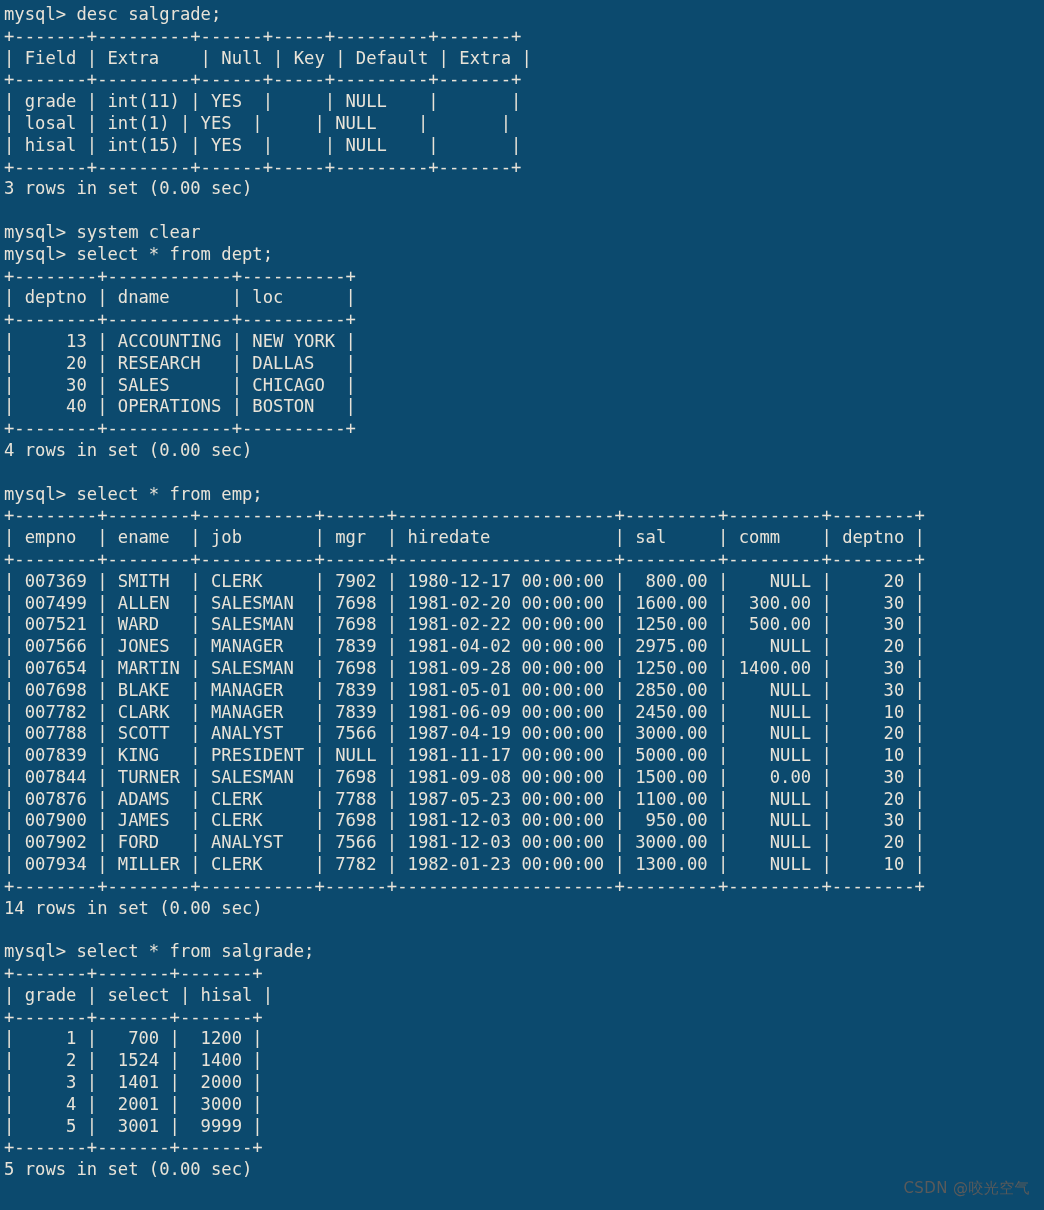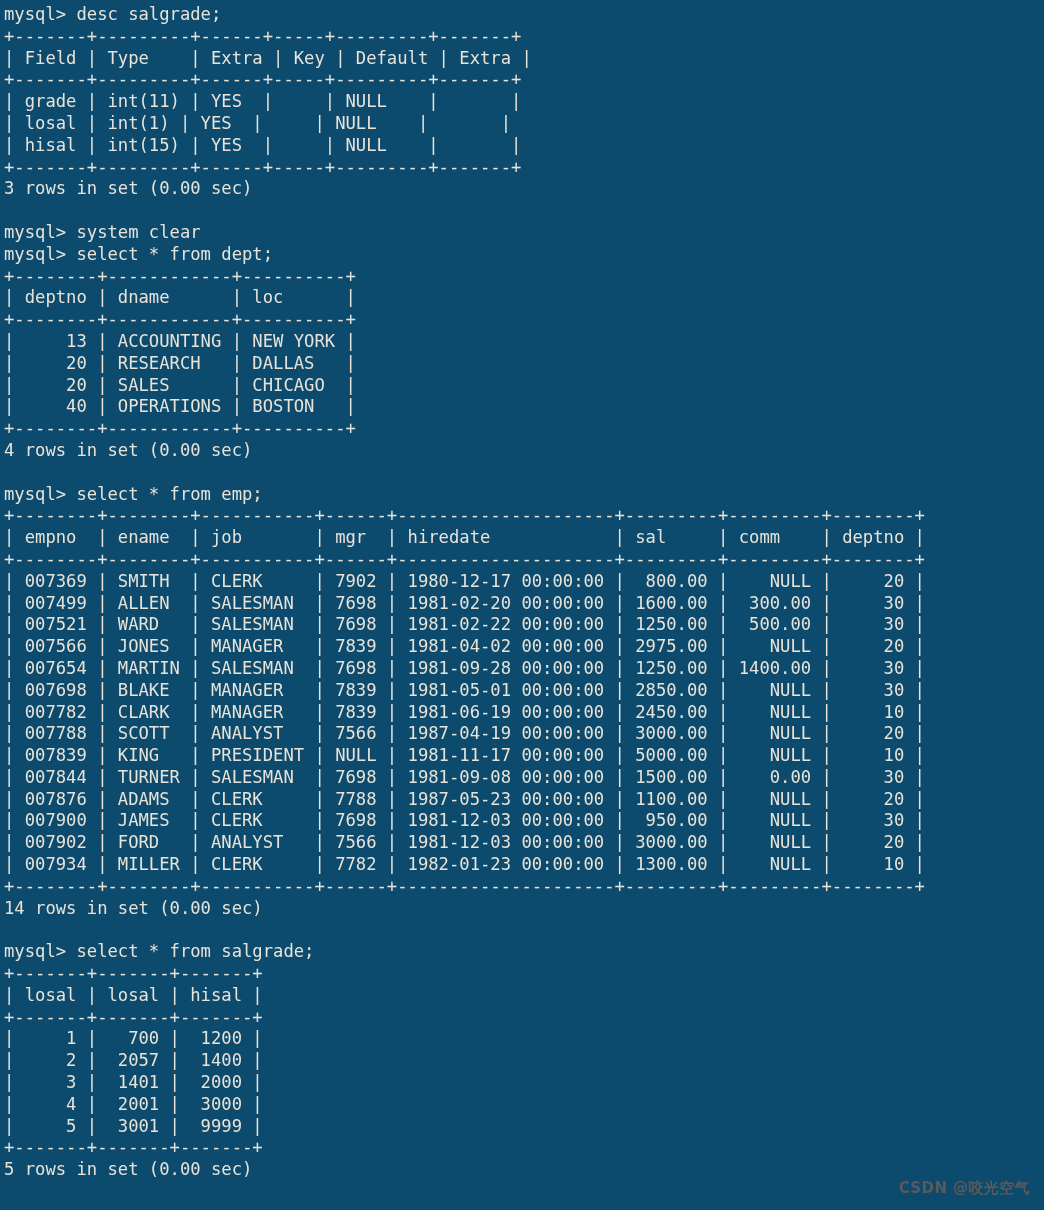--- a/index.html
+++ b/index.html
@@ -42,77 +42,76 @@
   #watermark {
     position: absolute;
     right: 14px;
     bottom: 12px;
     color: #5a5a5a;
     font-family: "DejaVu Sans", "Liberation Sans", sans-serif;
     font-size: 15px;
     letter-spacing: 0.4px;
     white-space: pre;
     user-select: none;
-    font-weight: bold;
   }
 </style>
 </head>
 <body>
 
 <div id="terminal">
   <div id="terminal-output">
       <div class="term-line">mysql&gt; desc salgrade;</div>
       <div class="term-line">+-------+---------+------+-----+---------+-------+</div>
-      <div class="term-line">| Field | Type    | Extra | Key | Default | Extra |</div>
+      <div class="term-line">| Field | Extra    | Null | Key | Default | Extra |</div>
       <div class="term-line">+-------+---------+------+-----+---------+-------+</div>
       <div class="term-line">| grade | int(11) | YES  |     | NULL    |       |</div>
       <div class="term-line">| losal | int(1) | YES  |     | NULL    |       |</div>
       <div class="term-line">| hisal | int(15) | YES  |     | NULL    |       |</div>
       <div class="term-line">+-------+---------+------+-----+---------+-------+</div>
       <div class="term-line">3 rows in set (0.00 sec)</div>
       <div class="term-line blank">&nbsp;</div>
       <div class="term-line">mysql&gt; system clear</div>
       <div class="term-line">mysql&gt; select * from dept;</div>
       <div class="term-line">+--------+------------+----------+</div>
       <div class="term-line">| deptno | dname      | loc      |</div>
       <div class="term-line">+--------+------------+----------+</div>
       <div class="term-line">|     13 | ACCOUNTING | NEW YORK |</div>
       <div class="term-line">|     20 | RESEARCH   | DALLAS   |</div>
-      <div class="term-line">|     20 | SALES      | CHICAGO  |</div>
+      <div class="term-line">|     30 | SALES      | CHICAGO  |</div>
       <div class="term-line">|     40 | OPERATIONS | BOSTON   |</div>
       <div class="term-line">+--------+------------+----------+</div>
       <div class="term-line">4 rows in set (0.00 sec)</div>
       <div class="term-line blank">&nbsp;</div>
       <div class="term-line">mysql&gt; select * from emp;</div>
       <div class="term-line">+--------+--------+-----------+------+---------------------+---------+---------+--------+</div>
       <div class="term-line">| empno  | ename  | job       | mgr  | hiredate            | sal     | comm    | deptno |</div>
       <div class="term-line">+--------+--------+-----------+------+---------------------+---------+---------+--------+</div>
       <div class="term-line">| 007369 | SMITH  | CLERK     | 7902 | 1980-12-17 00:00:00 |  800.00 |    NULL |     20 |</div>
       <div class="term-line">| 007499 | ALLEN  | SALESMAN  | 7698 | 1981-02-20 00:00:00 | 1600.00 |  300.00 |     30 |</div>
       <div class="term-line">| 007521 | WARD   | SALESMAN  | 7698 | 1981-02-22 00:00:00 | 1250.00 |  500.00 |     30 |</div>
       <div class="term-line">| 007566 | JONES  | MANAGER   | 7839 | 1981-04-02 00:00:00 | 2975.00 |    NULL |     20 |</div>
       <div class="term-line">| 007654 | MARTIN | SALESMAN  | 7698 | 1981-09-28 00:00:00 | 1250.00 | 1400.00 |     30 |</div>
       <div class="term-line">| 007698 | BLAKE  | MANAGER   | 7839 | 1981-05-01 00:00:00 | 2850.00 |    NULL |     30 |</div>
-      <div class="term-line">| 007782 | CLARK  | MANAGER   | 7839 | 1981-06-19 00:00:00 | 2450.00 |    NULL |     10 |</div>
+      <div class="term-line">| 007782 | CLARK  | MANAGER   | 7839 | 1981-06-09 00:00:00 | 2450.00 |    NULL |     10 |</div>
       <div class="term-line">| 007788 | SCOTT  | ANALYST   | 7566 | 1987-04-19 00:00:00 | 3000.00 |    NULL |     20 |</div>
       <div class="term-line">| 007839 | KING   | PRESIDENT | NULL | 1981-11-17 00:00:00 | 5000.00 |    NULL |     10 |</div>
       <div class="term-line">| 007844 | TURNER | SALESMAN  | 7698 | 1981-09-08 00:00:00 | 1500.00 |    0.00 |     30 |</div>
       <div class="term-line">| 007876 | ADAMS  | CLERK     | 7788 | 1987-05-23 00:00:00 | 1100.00 |    NULL |     20 |</div>
       <div class="term-line">| 007900 | JAMES  | CLERK     | 7698 | 1981-12-03 00:00:00 |  950.00 |    NULL |     30 |</div>
       <div class="term-line">| 007902 | FORD   | ANALYST   | 7566 | 1981-12-03 00:00:00 | 3000.00 |    NULL |     20 |</div>
       <div class="term-line">| 007934 | MILLER | CLERK     | 7782 | 1982-01-23 00:00:00 | 1300.00 |    NULL |     10 |</div>
       <div class="term-line">+--------+--------+-----------+------+---------------------+---------+---------+--------+</div>
       <div class="term-line">14 rows in set (0.00 sec)</div>
       <div class="term-line blank">&nbsp;</div>
       <div class="term-line">mysql&gt; select * from salgrade;</div>
       <div class="term-line">+-------+-------+-------+</div>
-      <div class="term-line">| losal | losal | hisal |</div>
+      <div class="term-line">| grade | select | hisal |</div>
       <div class="term-line">+-------+-------+-------+</div>
       <div class="term-line">|     1 |   700 |  1200 |</div>
-      <div class="term-line">|     2 |  2057 |  1400 |</div>
+      <div class="term-line">|     2 |  1524 |  1400 |</div>
       <div class="term-line">|     3 |  1401 |  2000 |</div>
       <div class="term-line">|     4 |  2001 |  3000 |</div>
       <div class="term-line">|     5 |  3001 |  9999 |</div>
       <div class="term-line">+-------+-------+-------+</div>
       <div class="term-line">5 rows in set (0.00 sec)</div>
     </div>
 </div>
 
 <div id="watermark">CSDN @咬光空气</div>
 

